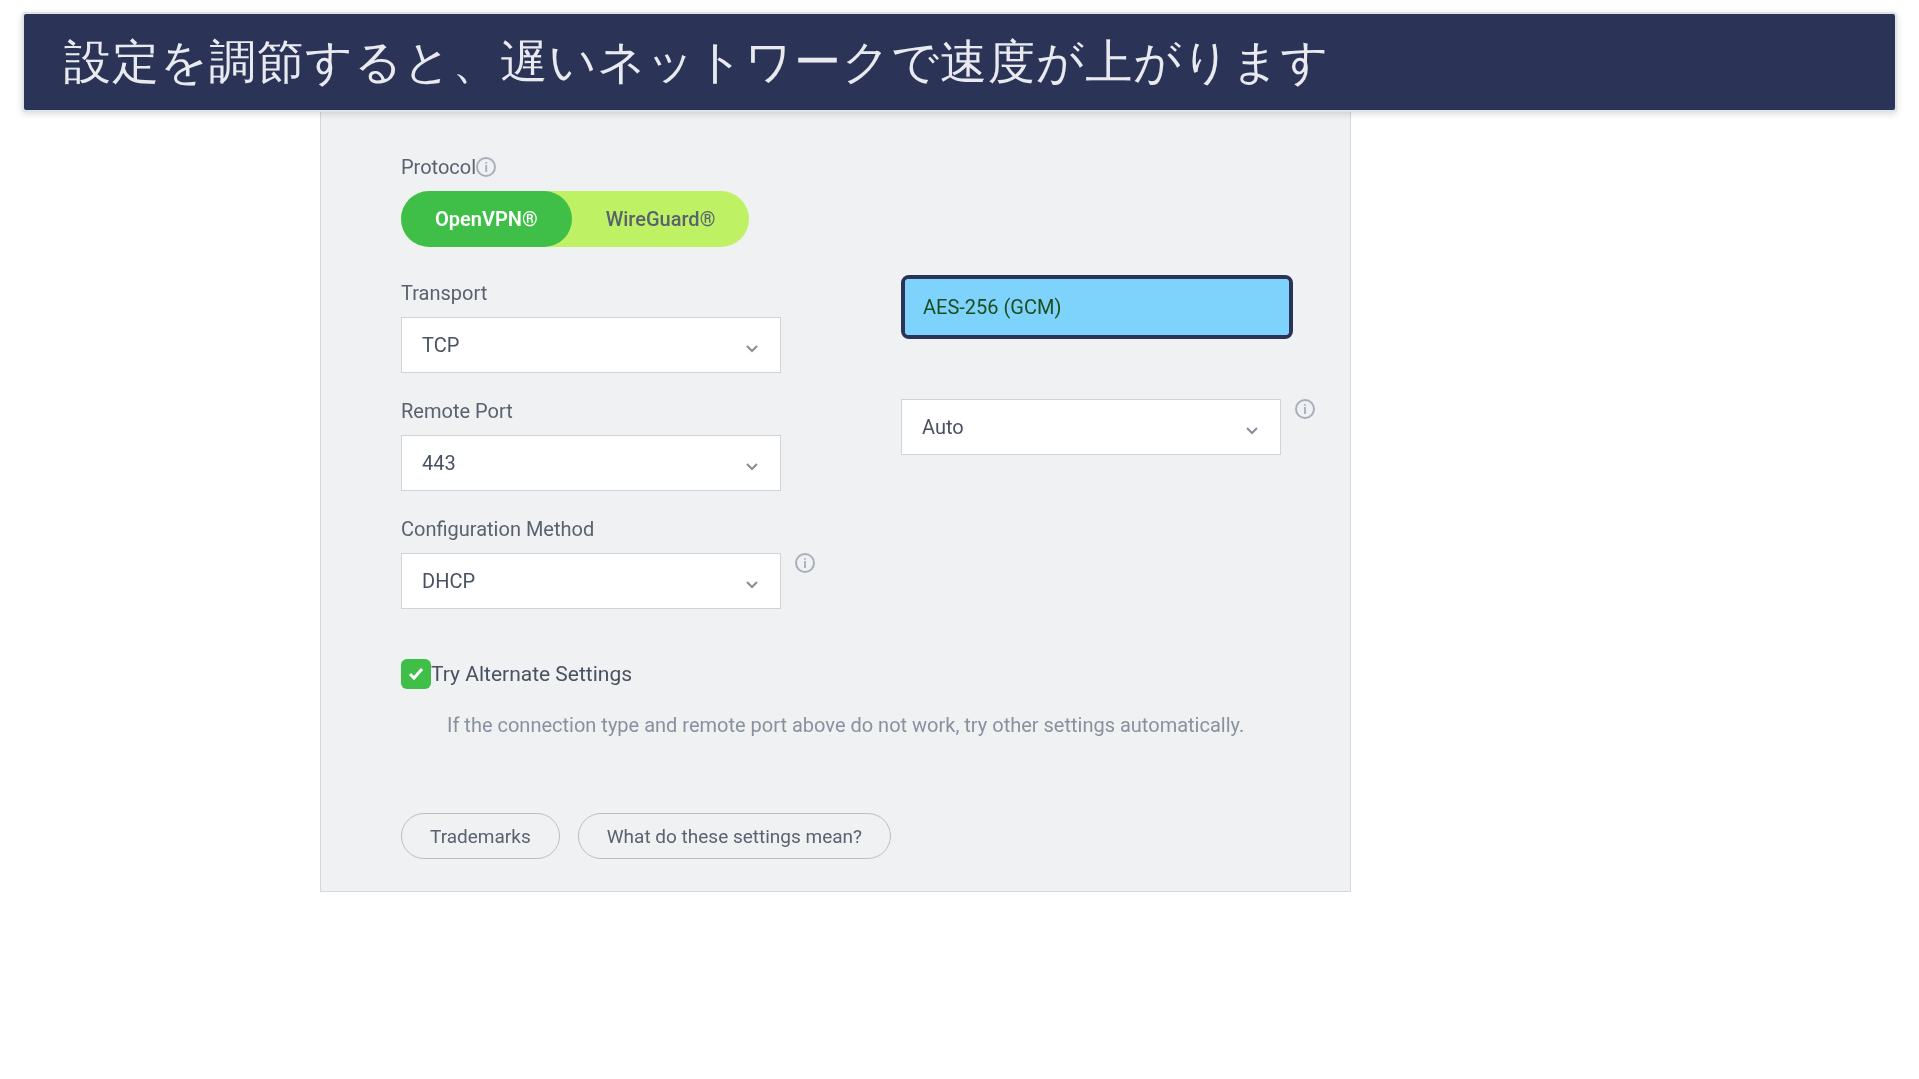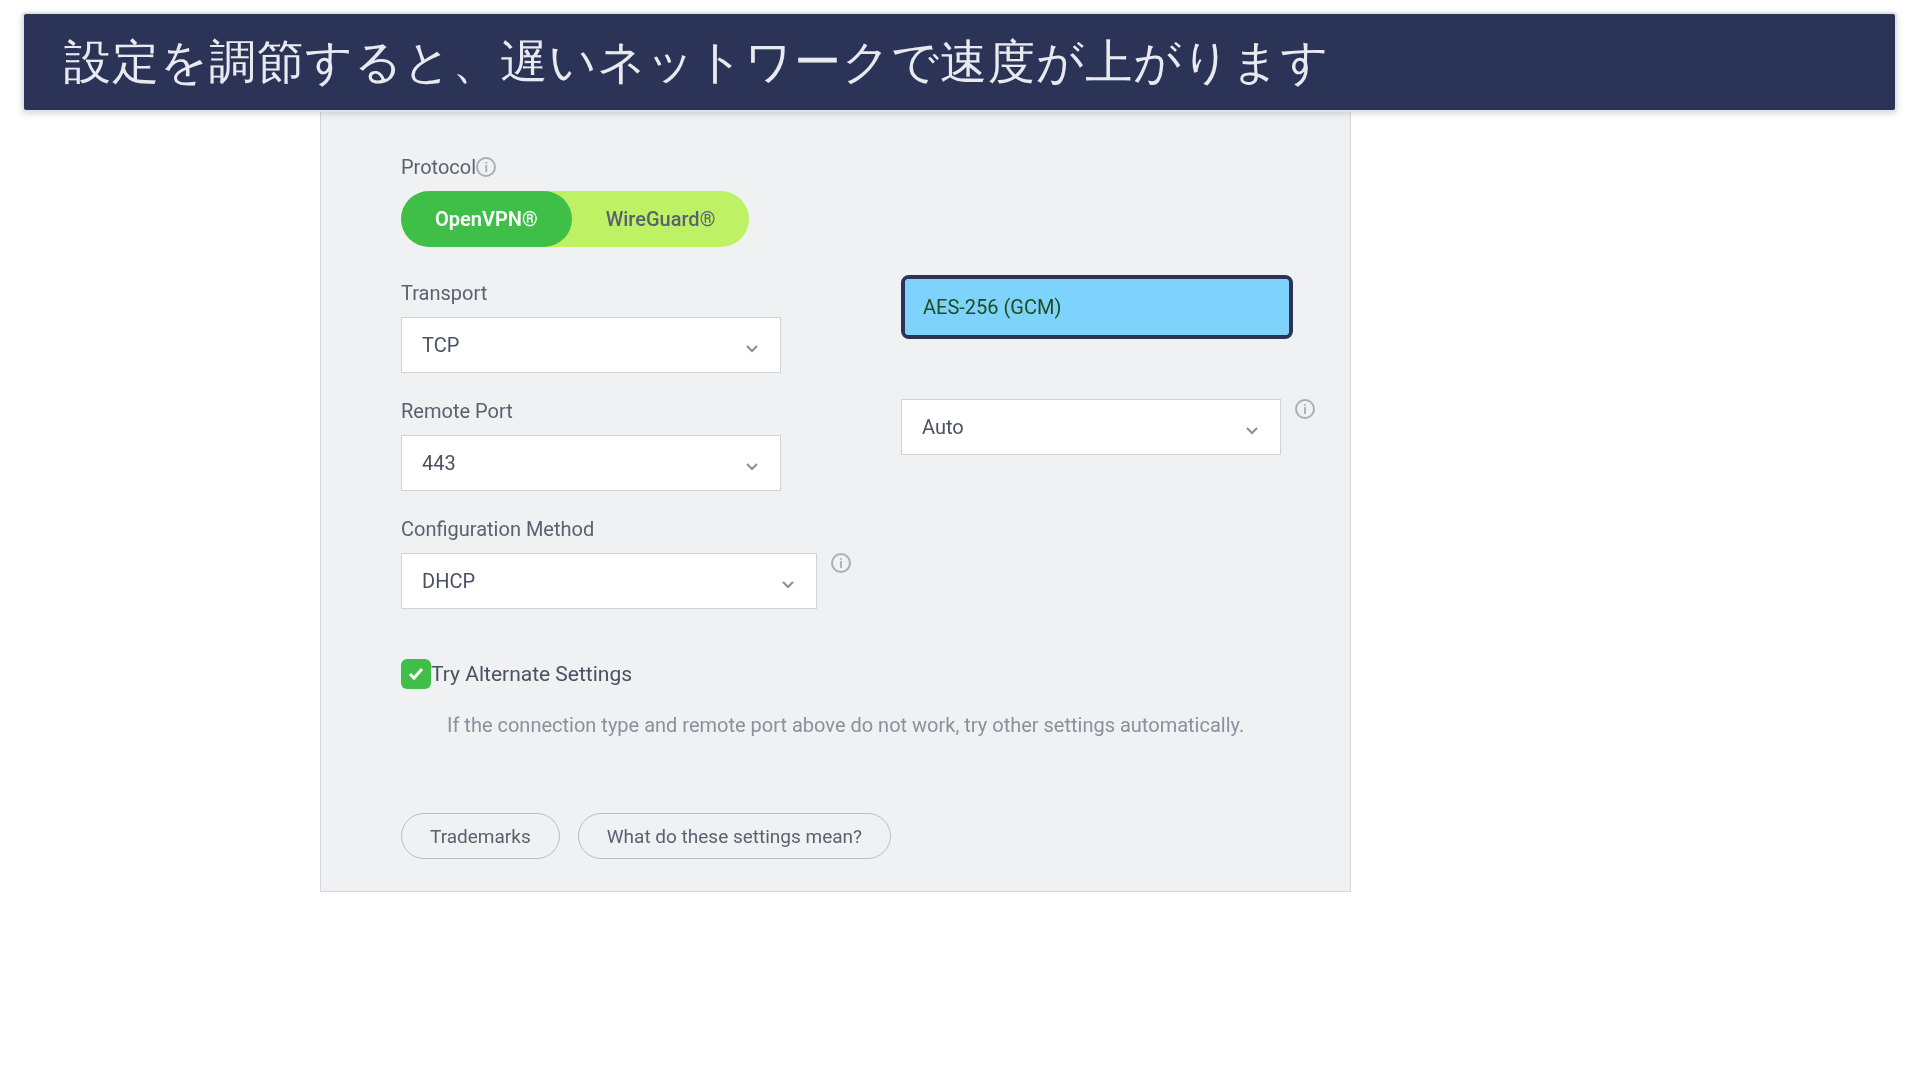--- a/index.html
+++ b/index.html
@@ -235,21 +235,21 @@
         <span class="info-icon">i</span>
       </div>
     </div>
   </div>
 
   
   <div class="row">
     <div class="col">
       <div class="section-label">Configuration Method</div>
       <div class="inline-info">
-        <div class="select-box" style="width:416px">
+        <div class="select-box" style="width:380px">
           <span>DHCP</span>
           <span class="chevron">
             <svg viewBox="0 0 16 16">
                 <polyline points="3,6 8,11 13,6"></polyline>
               </svg>
           </span>
         </div>
         <span class="info-icon">i</span>
       </div>
     </div>

